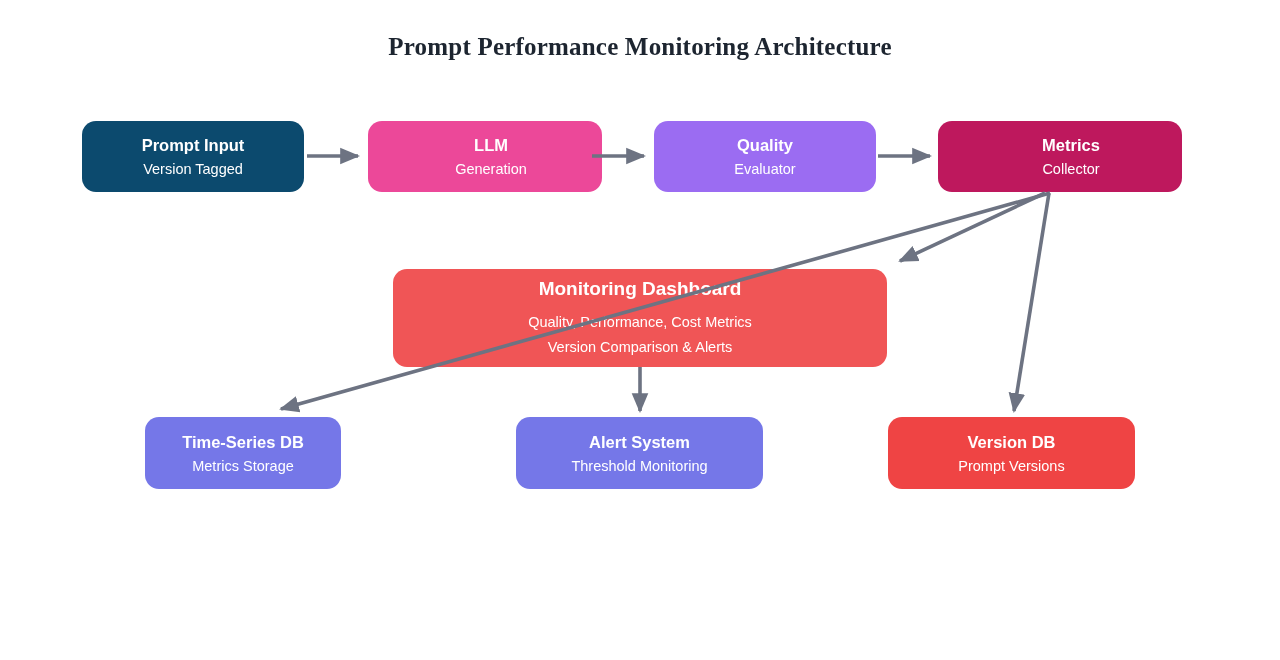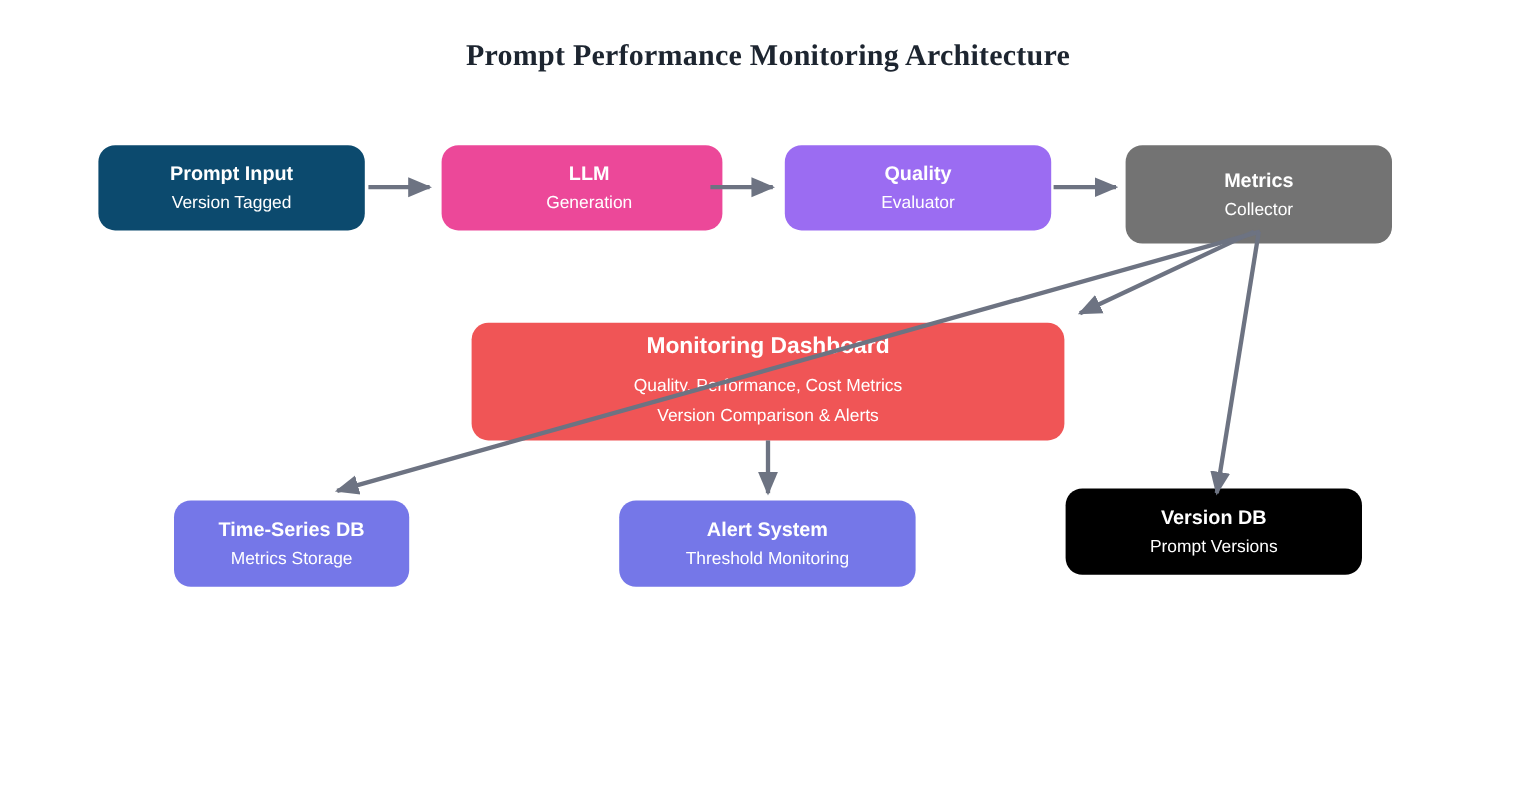--- a/index.html
+++ b/index.html
@@ -75,42 +75,42 @@
   <div class="node" style="left: 368px; top: 121px; width: 222px; height: 71px; background: #ec4899; padding-left: 12px;">
     <div class="node-title">LLM</div>
     <div class="node-sub">Generation</div>
   </div>
 
   <div class="node" style="left: 654px; top: 121px; width: 222px; height: 71px; background: rgb(155, 108, 242);">
     <div class="node-title">Quality</div>
     <div class="node-sub">Evaluator</div>
   </div>
 
-  <div class="node" style="left: 938px; top: 121px; width: 222px; height: 82px; background: #737373;">
+  <div class="node" style="left: 938px; top: 121px; width: 222px; height: 71px; background: #be185d; padding-left: 22px;">
     <div class="node-title">Metrics</div>
     <div class="node-sub">Collector</div>
   </div>
 
   <div class="node dashboard" style="left: 393px; top: 269px; width: 494px; height: 98px; background: rgb(240, 85, 86);">
     <div class="node-title">Monitoring Dashboard</div>
     <div class="node-sub">Quality, Performance, Cost Metrics</div>
     <div class="node-sub">Version Comparison &amp; Alerts</div>
   </div>
 
   <div class="node" style="left: 145px; top: 417px; width: 196px; height: 72px; background: rgb(117, 119, 232);">
     <div class="node-title">Time-Series DB</div>
     <div class="node-sub">Metrics Storage</div>
   </div>
 
   <div class="node" style="left: 516px; top: 417px; width: 247px; height: 72px; background: rgb(117, 119, 232);">
     <div class="node-title">Alert System</div>
     <div class="node-sub">Threshold Monitoring</div>
   </div>
 
-  <div class="node" style="left: 888px; top: 407px; width: 247px; height: 72px; background: #000000;">
+  <div class="node" style="left: 888px; top: 417px; width: 247px; height: 72px; background: #ef4444;">
     <div class="node-title">Version DB</div>
     <div class="node-sub">Prompt Versions</div>
   </div>
 
   <svg class="edge-layer" viewBox="0 0 1280 660">
     <defs>
       <marker id="arrow" viewBox="0 0 10 10" refX="9" refY="5" markerWidth="5.5" markerHeight="5.5" orient="auto">
         <path class="arrowhead" d="M0,0.8 L10,5 L0,9.2 z"></path>
       </marker>
     </defs>

